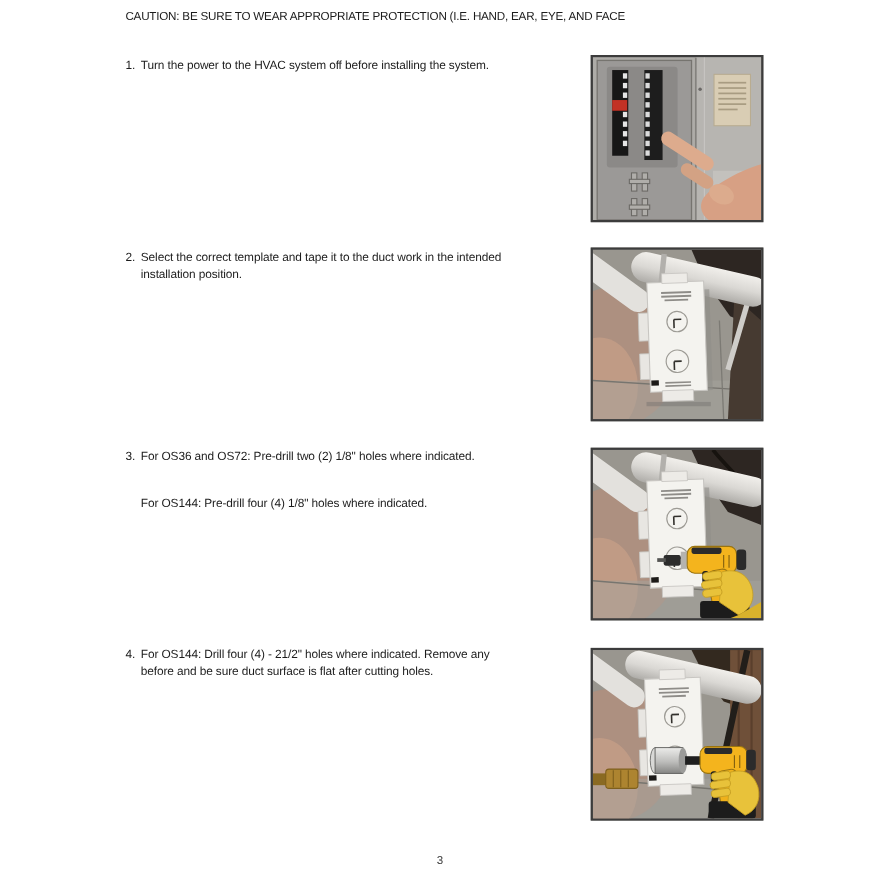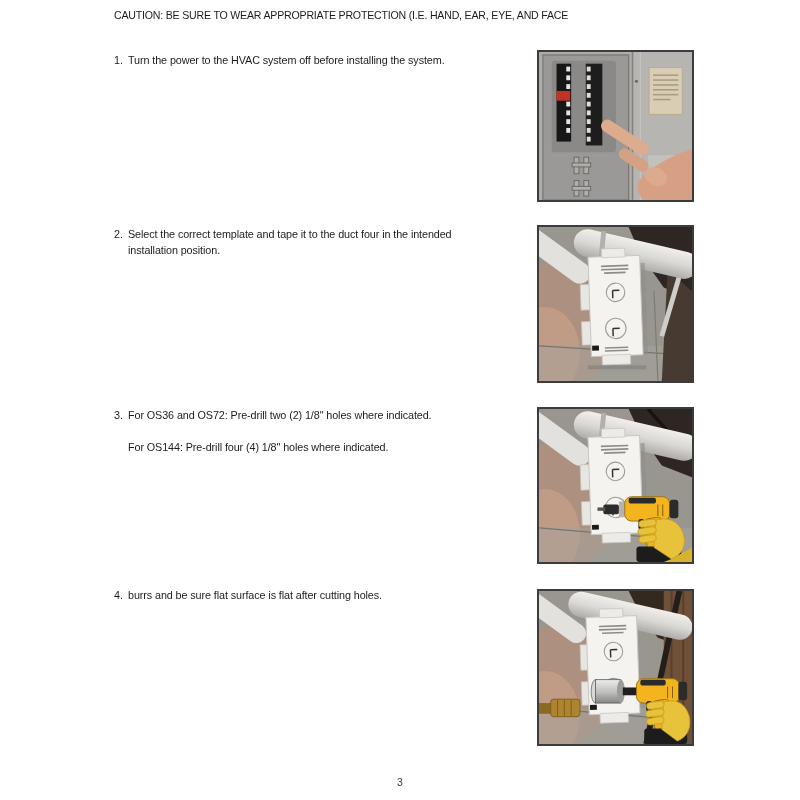--- a/index.html
+++ b/index.html
@@ -9,21 +9,21 @@
   }
   .caution{
     position:absolute;left:114px;top:7px;width:490px;
     font-weight:normal;font-size:10.6px;line-height:16px;letter-spacing:-0.2px;
   }
   .step{
     position:absolute;left:114px;font-size:10.8px;line-height:16px;
     letter-spacing:-0.1px;display:flex;
   }
   .num{flex:none;width:14px;}
-  .para + .para{margin-top:16px;}
+  .para + .para{margin-top:27px;}
   .line{white-space:nowrap;}
   .b{font-weight:normal;}
   #s1{top:52px;} #s2{top:226px;} #s3{top:407px;} #s4{top:587px;}
   .photo{
     position:absolute;left:537px;width:157px;border:2px solid #3c3c3c;
     box-sizing:border-box;overflow:hidden;background:#999894;
   }
   .photo svg{display:block;width:100%;height:100%;}
   #p1{top:50px;height:152px;}
   #p2{top:225px;height:158px;}
@@ -47,21 +47,21 @@
     <div class="para">
       <div class="line"><span>Turn the power to the HVAC system off before installing the system.</span></div>
     </div>
   </div>
 </div>
 
 <div class="step" id="s2">
   <span class="num">2.</span>
   <div class="step-body">
     <div class="para">
-      <div class="line"><span>Select the correct template and tape it to the duct four in the intended</span></div>
+      <div class="line"><span>Select the correct template and tape it to the duct work in the intended</span></div>
       <div class="line"><span>installation position.</span></div>
     </div>
   </div>
 </div>
 
 <div class="step" id="s3">
   <span class="num">3.</span>
   <div class="step-body">
     <div class="para">
       <div class="line"><span>For </span><span class="b">OS36</span><span> and </span><span class="b">OS72:</span><span> Pre-drill two (2) 1/8" holes where indicated.</span></div>
@@ -69,21 +69,22 @@
     <div class="para">
       <div class="line"><span>For </span><span class="b">OS144:</span><span> Pre-drill four (4) 1/8" holes where indicated.</span></div>
     </div>
   </div>
 </div>
 
 <div class="step" id="s4">
   <span class="num">4.</span>
   <div class="step-body">
     <div class="para">
-      <div class="line"><span>burrs and be sure flat surface is flat after cutting holes.</span></div>
+      <div class="line"><span>For </span><span class="b">OS144:</span><span> Drill four (4) - 21/2" holes where indicated. Remove any</span></div>
+      <div class="line"><span>before and be sure duct surface is flat after cutting holes.</span></div>
     </div>
   </div>
 </div>
 
 <div class="photo" id="p1">
   <svg viewBox="0 0 157 152" preserveAspectRatio="none">
     <rect width="157" height="152" fill="#aeaca8"></rect>
     <rect x="96" width="61" height="152" fill="#b7b5b1"></rect>
     <line x1="96" y1="0" x2="96" y2="152" stroke="#84827e" stroke-width="1.6"></line>
     <line x1="104" y1="0" x2="104" y2="152" stroke="#c8c6c2" stroke-width="1"></line>

